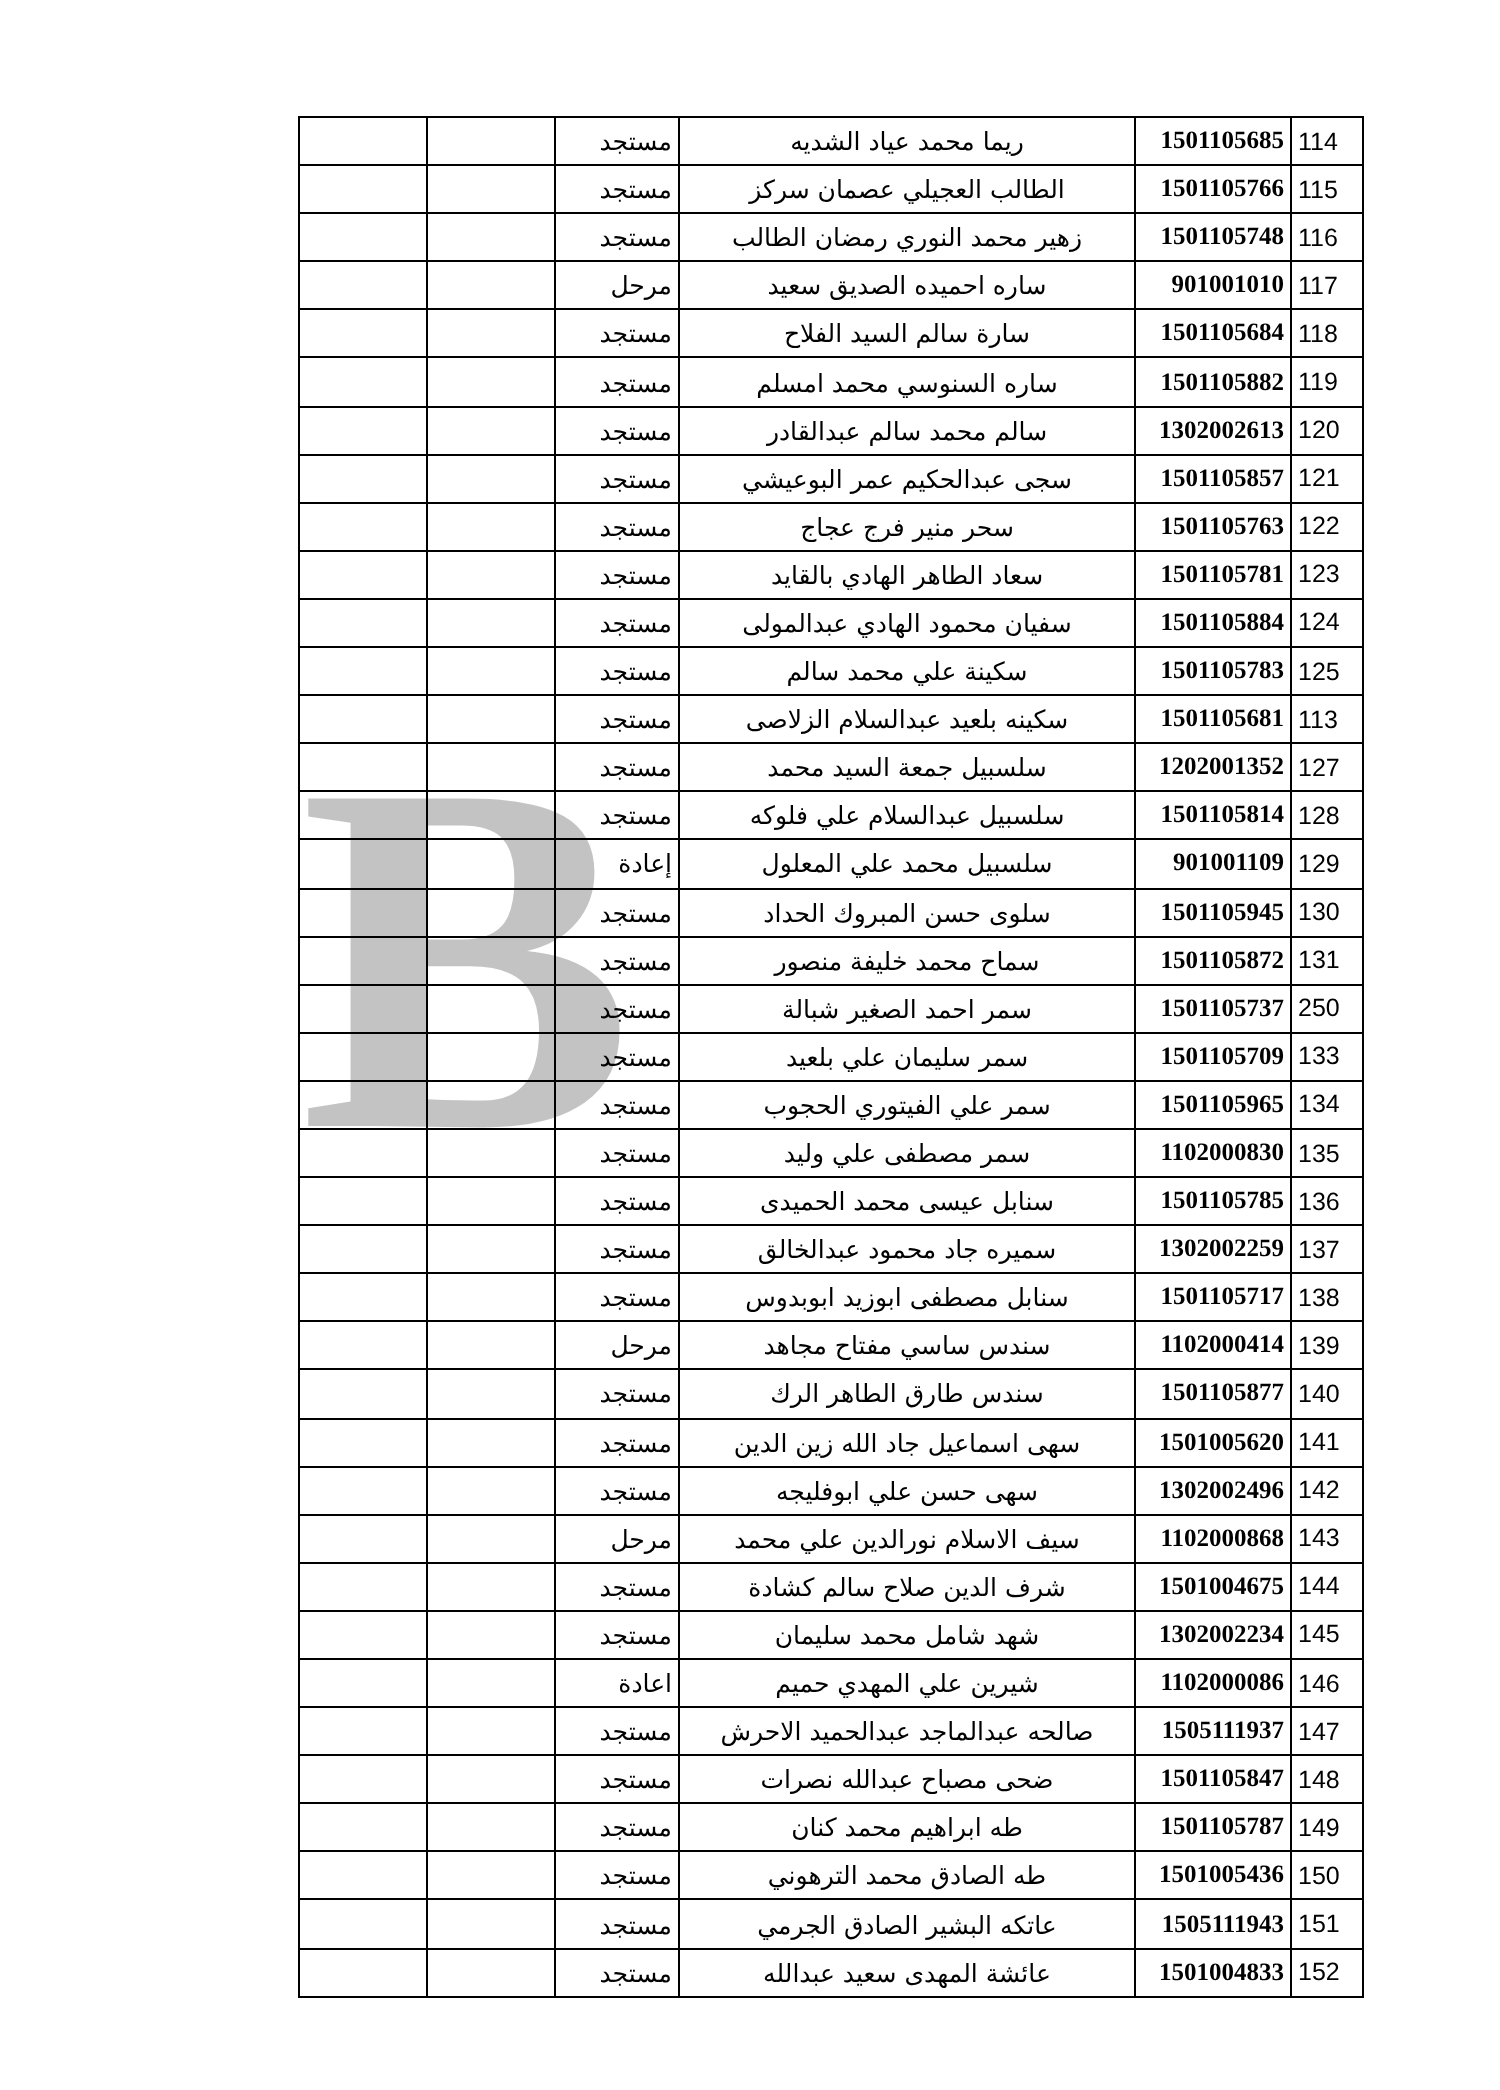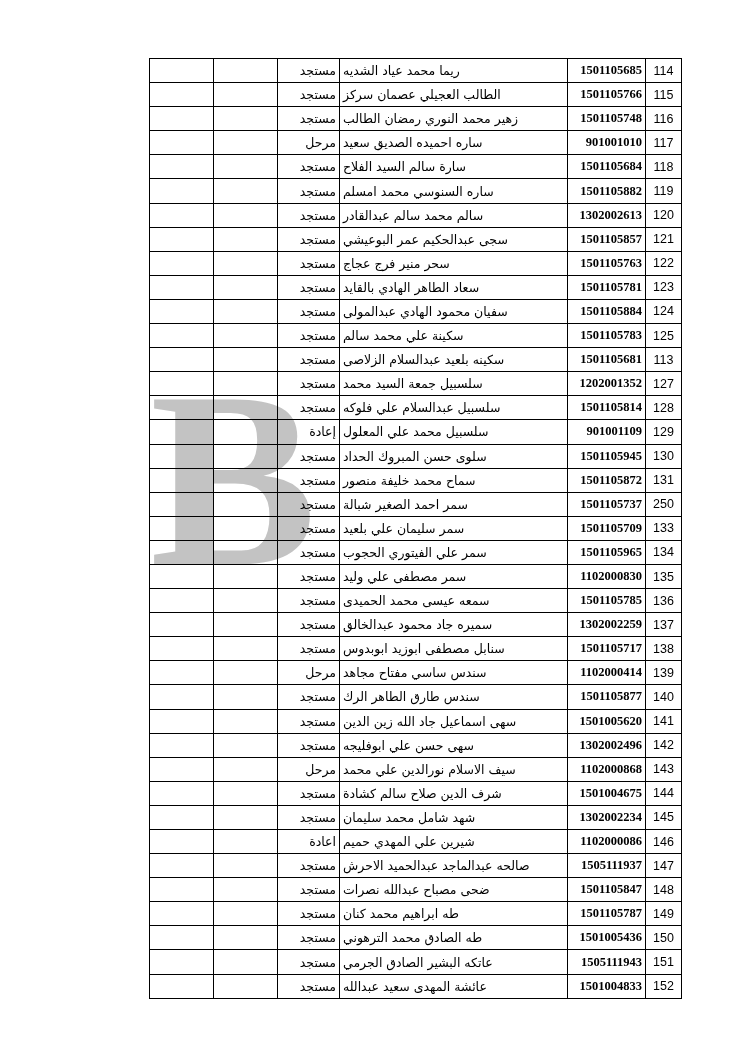--- a/index.html
+++ b/index.html
@@ -59,33 +59,33 @@
   }
   
   col.c-idx    { width: 36px; }
   col.c-id     { width: 78px; }
   col.c-name   { width: 228px; }
   col.c-status { width: 62px; }
   col.c-b2     { width: 64px; }
   col.c-b1     { width: 64px; }
 
   td.idx {
-    text-align: center;
+    text-align: left;
     font-size: 13px;
     direction: ltr;
   }
   td.id {
     text-align: right;
     font-weight: bold;
     font-size: 13.5px;
     direction: ltr;
     font-family: "Liberation Serif", serif;
   }
   td.name {
-    text-align: left;
+    text-align: center;
     font-size: 13px;
     font-family: "DejaVu Sans", sans-serif;
   }
   td.status {
     text-align: right;
     font-size: 12.5px;
     font-family: "DejaVu Sans", sans-serif;
   }
   td.blank { background: transparent; }
 </style>
@@ -279,21 +279,21 @@
             <td class="idx">135</td>
             <td class="id">1102000830</td>
             <td class="name">سمر مصطفى علي وليد</td>
             <td class="status">مستجد</td>
             <td class="blank"></td>
             <td class="blank"></td>
           </tr>
           <tr>
             <td class="idx">136</td>
             <td class="id">1501105785</td>
-            <td class="name">سمعه عيسى محمد  الحميدى</td>
+            <td class="name">سنابل عيسى محمد  الحميدى</td>
             <td class="status">مستجد</td>
             <td class="blank"></td>
             <td class="blank"></td>
           </tr>
           <tr>
             <td class="idx">137</td>
             <td class="id">1302002259</td>
             <td class="name">سميره جاد محمود عبدالخالق</td>
             <td class="status">مستجد</td>
             <td class="blank"></td>

